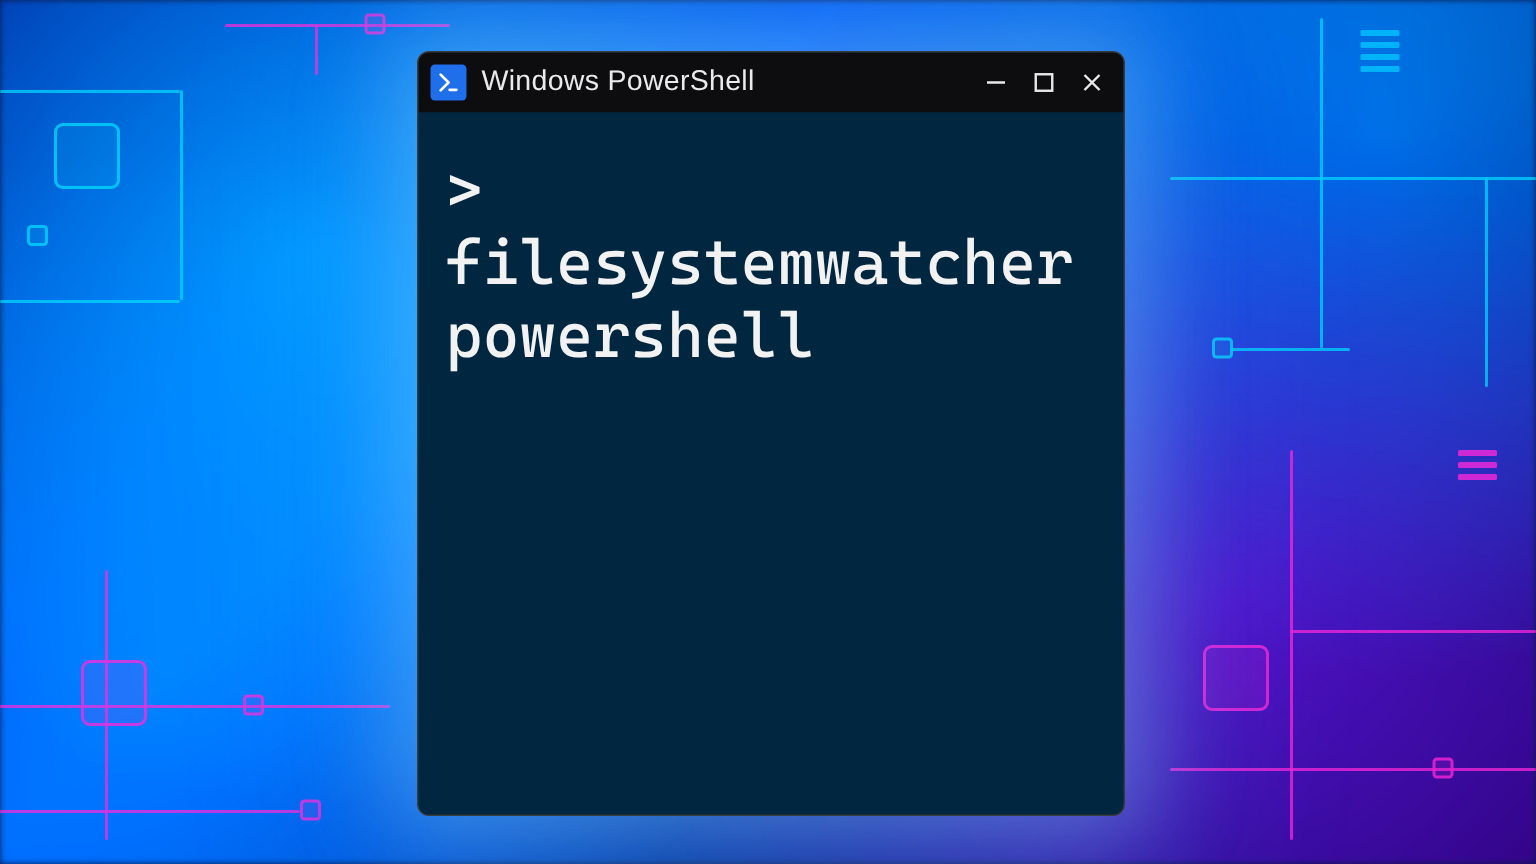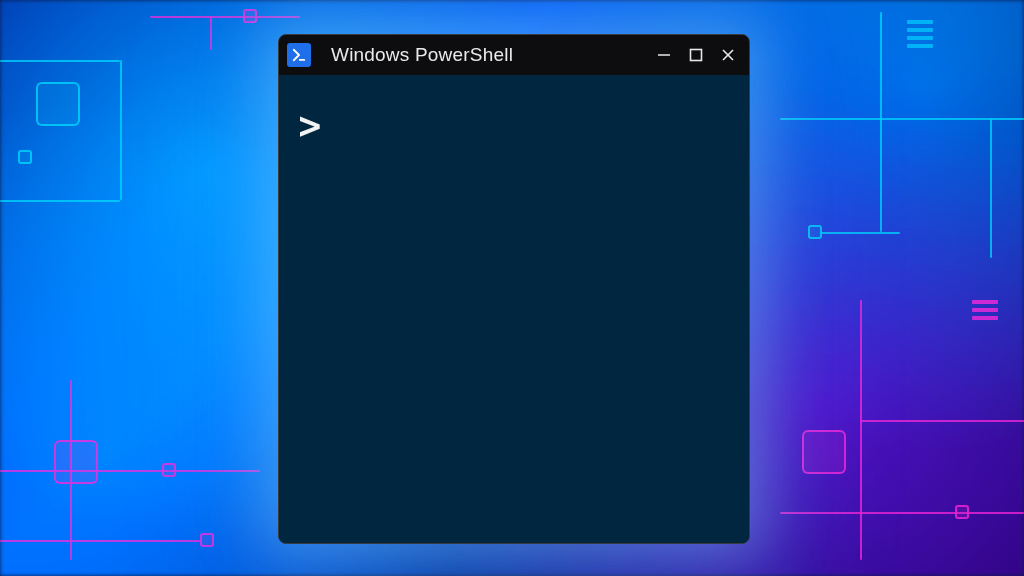--- a/index.html
+++ b/index.html
@@ -68,21 +68,21 @@
       overflow: hidden;
       display: flex;
       flex-direction: column;
     }
     .titlebar {
       height: 40px;
       background: #0d0d0f;
       display: flex;
       align-items: center;
       padding: 0 8px 0 8px;
-      gap: 20px;
+      gap: 10px;
       color: #eaeaea;
       font-size: 19px;
       font-weight: 400;
       user-select: none;
     }
     .ps-icon {
       width: 24px; height: 24px;
       background: #1f6feb;
       border-radius: 3px;
       display: flex;
@@ -198,14 +198,15 @@
       <div class="win-btn" title="close">
         <svg viewBox="0 0 14 14">
             <line x1="2" y1="2" x2="12" y2="12"></line>
             <line x1="12" y1="2" x2="2" y2="12"></line>
           </svg>
       </div>
     </div>
   </div>
   <div class="term-body">
     <span class="prompt">&gt;</span><br>
+    <span class="cmd">filesystemwatcher powershell</span>
   </div>
 </div>
 
 </body></html>

